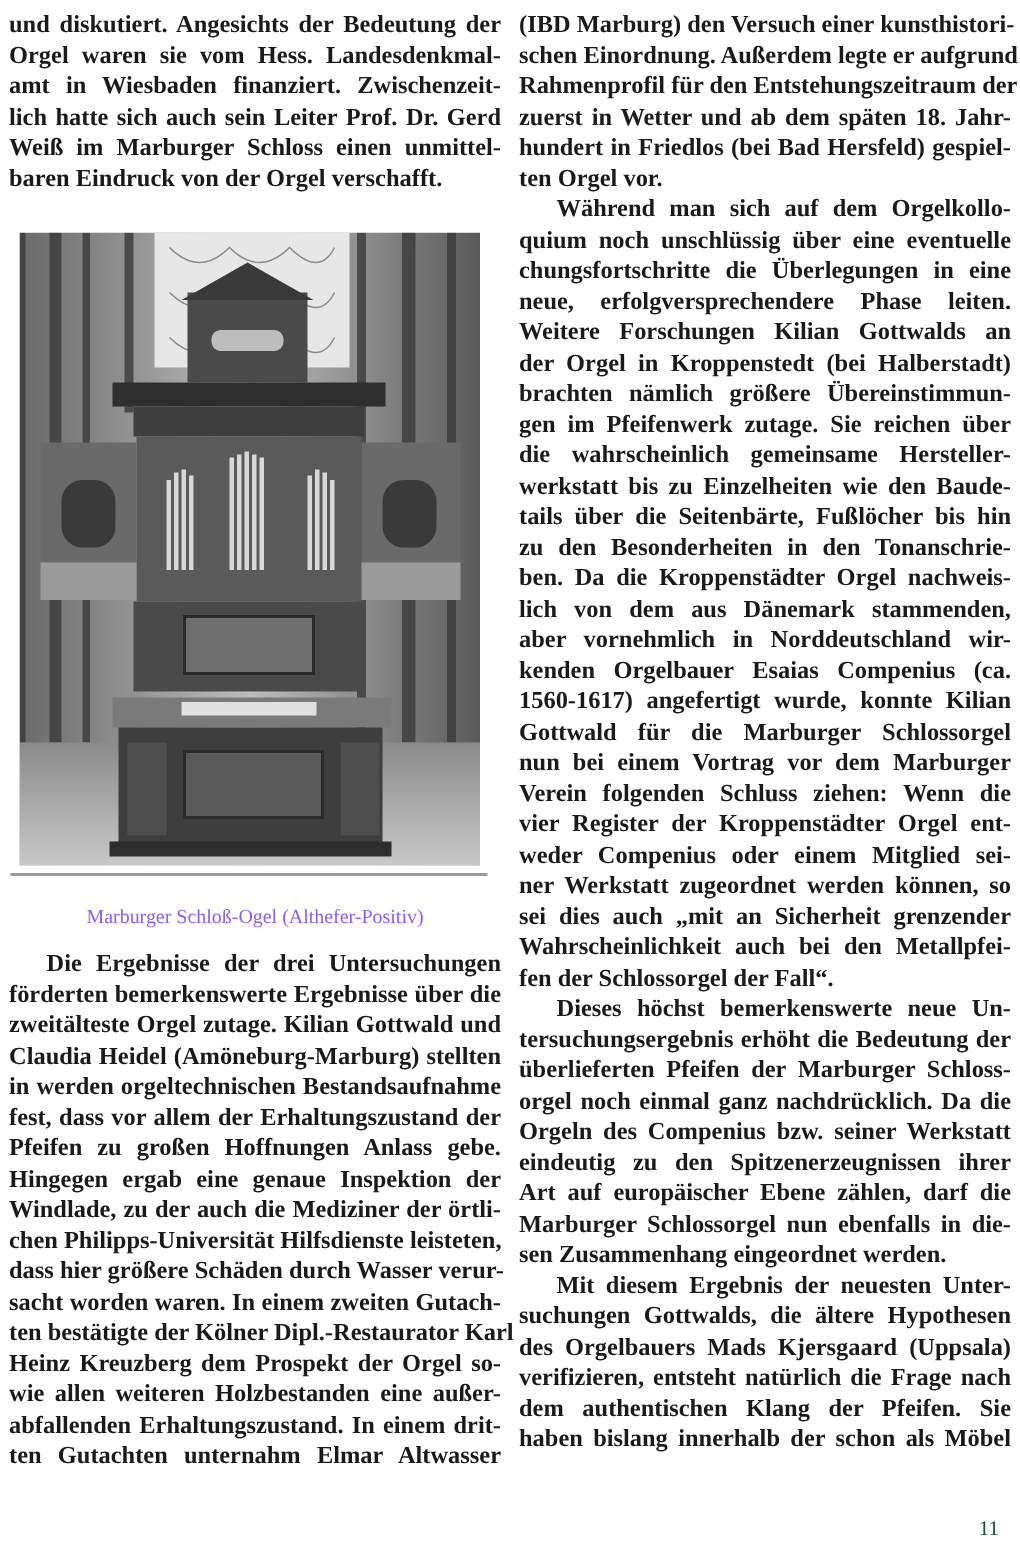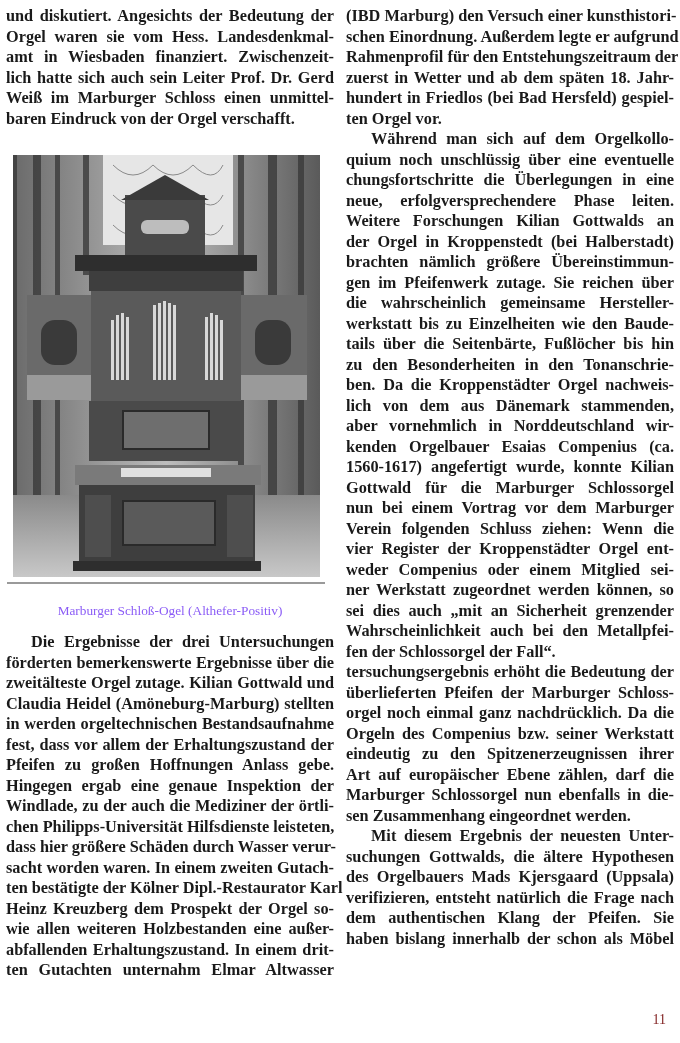--- a/index.html
+++ b/index.html
@@ -32,21 +32,21 @@
     .photo svg { display: block; width: 100%; height: 100%; }
     .rule {
       position: absolute; left: 0; top: 437px; width: 318px; height: 2px;
       background: #9a9a9a;
     }
     .caption {
       position: absolute; left: 0; top: 603px; width: 340px; text-align: center;
       font-size: 13.3px; line-height: 16px; color: #8b5cf6;
     }
     .page-number {
-      position: absolute; right: 14px; top: 1012px; font-size: 14px; color: #7f1d1d;
+      position: absolute; right: 14px; top: 1012px; font-size: 14px; color: #14532d;
     }
   </style>
 </head>
 <body>
 
 <div class="col col-left" style="top:6px;">
   <span class="line">und diskutiert. Angesichts der Bedeutung der</span>
   <span class="line">Orgel waren sie vom Hess. Landesdenkmal-</span>
   <span class="line">amt in Wiesbaden finanziert. Zwischenzeit-</span>
   <span class="line">lich hatte sich auch sein Leiter Prof. Dr. Gerd</span>
@@ -189,20 +189,21 @@
     <span class="line">nun bei einem Vortrag vor dem Marburger</span>
     <span class="line">Verein folgenden Schluss ziehen: Wenn die</span>
     <span class="line">vier Register der Kroppenstädter Orgel ent-</span>
     <span class="line">weder Compenius oder einem Mitglied sei-</span>
     <span class="line">ner Werkstatt zugeordnet werden können, so</span>
     <span class="line">sei dies auch „mit an Sicherheit grenzender</span>
     <span class="line">Wahrscheinlichkeit auch bei den Metallpfei-</span>
     <span class="line last">fen der Schlossorgel der Fall“.</span>
   </div>
   <div>
+    <span class="line indent">Dieses höchst bemerkenswerte neue Un-</span>
     <span class="line">tersuchungsergebnis erhöht die Bedeutung der</span>
     <span class="line">überlieferten Pfeifen der Marburger Schloss-</span>
     <span class="line">orgel noch einmal ganz nachdrücklich. Da die</span>
     <span class="line">Orgeln des Compenius bzw. seiner Werkstatt</span>
     <span class="line">eindeutig zu den Spitzenerzeugnissen ihrer</span>
     <span class="line">Art auf europäischer Ebene zählen, darf die</span>
     <span class="line">Marburger Schlossorgel nun ebenfalls in die-</span>
     <span class="line last">sen Zusammenhang eingeordnet werden.</span>
   </div>
   <div>

